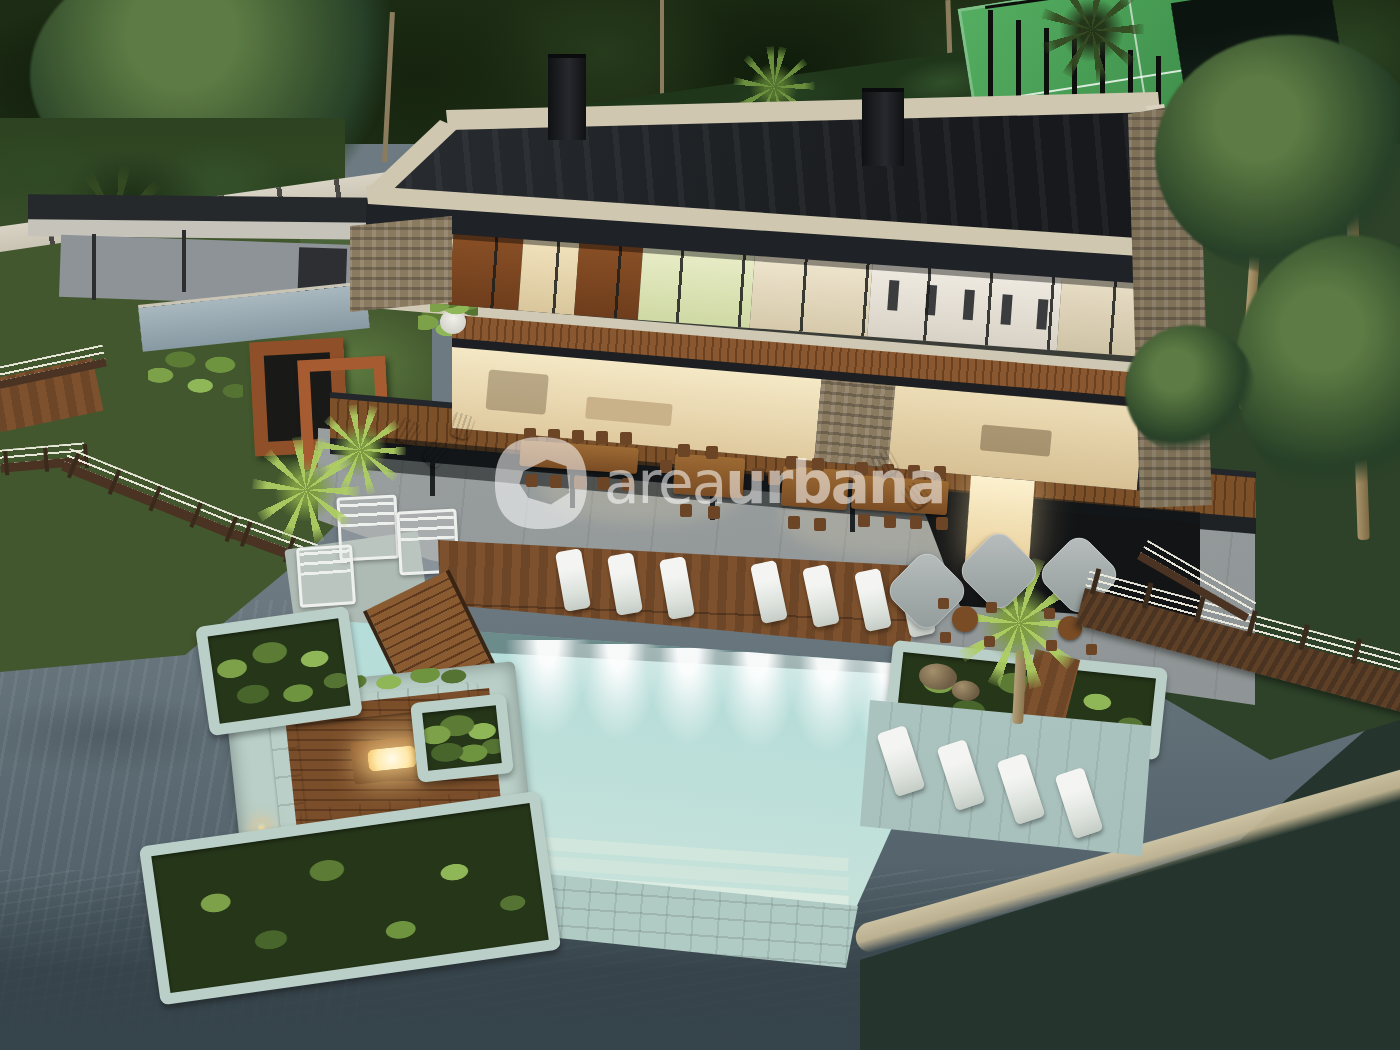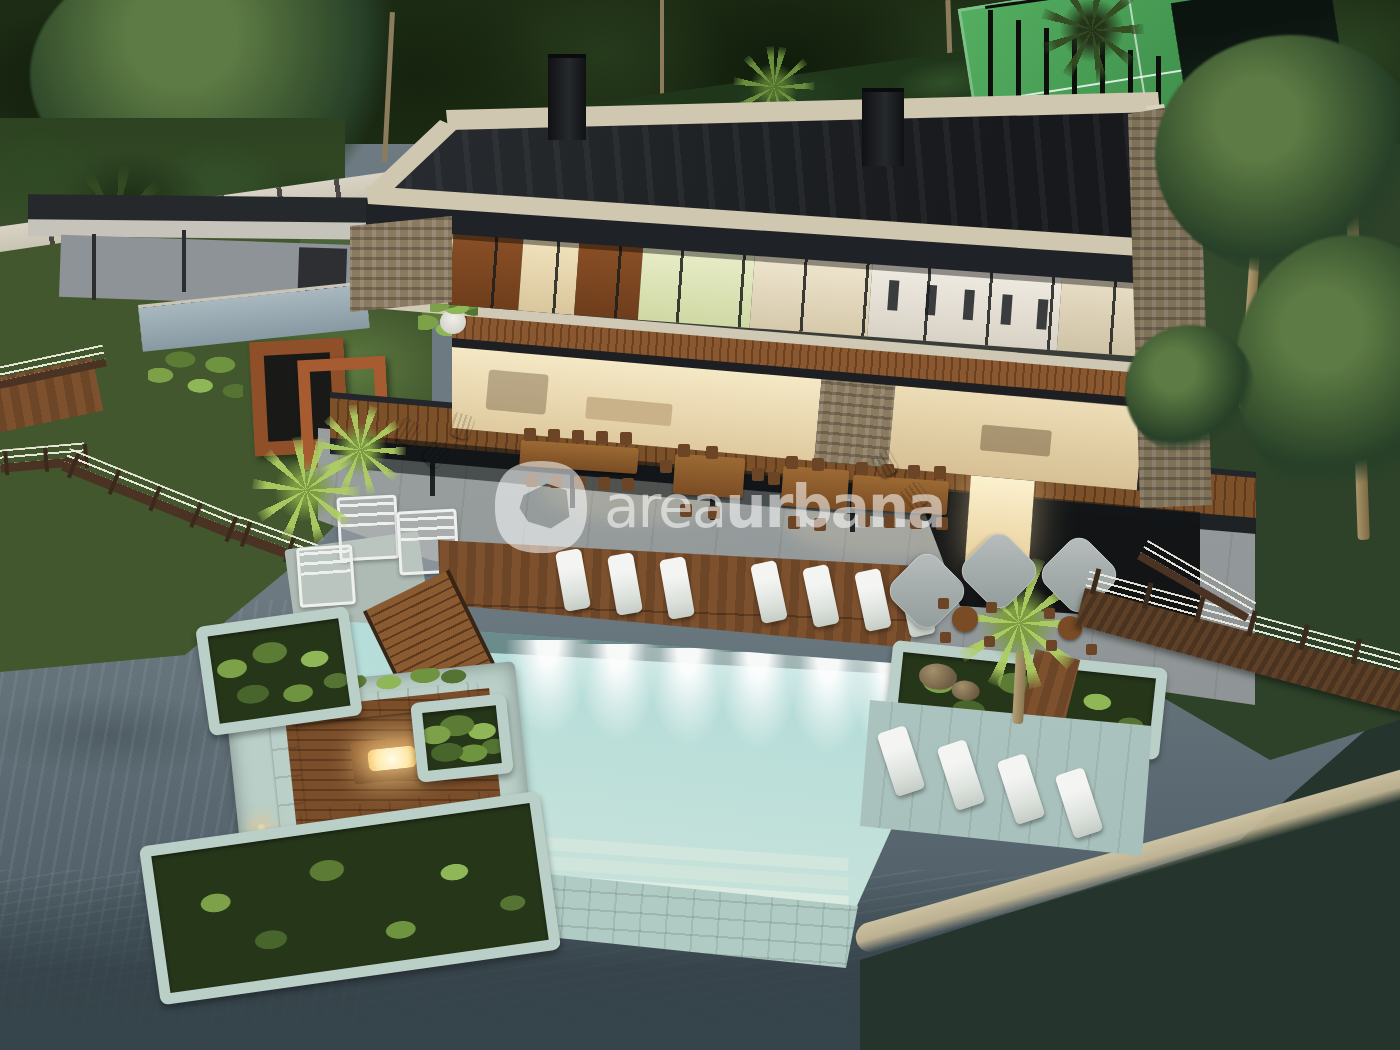--- a/index.html
+++ b/index.html
@@ -61,21 +61,21 @@
     background:linear-gradient(135deg,#b9bfbe,#8f9a99),
       linear-gradient(0deg,rgba(0,0,0,0) 48%,rgba(60,70,70,.5) 49% 51%,rgba(0,0,0,0) 52%);
     background-blend-mode:normal;box-shadow:0 3px 5px rgba(0,0,0,.3), inset 0 0 0 1px rgba(255,255,255,.25);}
   .rock{border-radius:50%;background:radial-gradient(circle at 35% 30%,#a4906c,#6e5d44 70%);}
   .ropes{background:repeating-linear-gradient(180deg,rgba(240,238,225,.95) 0 2px,rgba(0,0,0,0) 2px 7px);}
   .pglow{width:84px;height:96px;
     background:radial-gradient(ellipse at 50% 0%,rgba(255,255,255,.95) 0 18%,rgba(255,255,255,.38) 48%,rgba(0,0,0,0) 72%);}
   .mullions{background-image:repeating-linear-gradient(90deg,rgba(28,30,28,.85) 0 3px,rgba(0,0,0,0) 3px 62px);}
 
   
-  #watermark{position:absolute;left:492px;top:458px;display:flex;align-items:center;z-index:60;}
+  #watermark{position:absolute;left:492px;top:434px;display:flex;align-items:center;z-index:60;}
   #wm-text{margin-left:14px;font-size:58px;letter-spacing:-2px;color:rgba(255,255,255,.55);line-height:1;}
   #wm-text .light{font-weight:400;}
   #wm-text .bold{font-weight:800;}
 </style>
 </head>
 <body>
 
 <div id="canvas">
 
   <div class="poly" style="background:linear-gradient(180deg,#6d7a82 55%,#5b6a72 75%,#46555e 100%);"></div>

